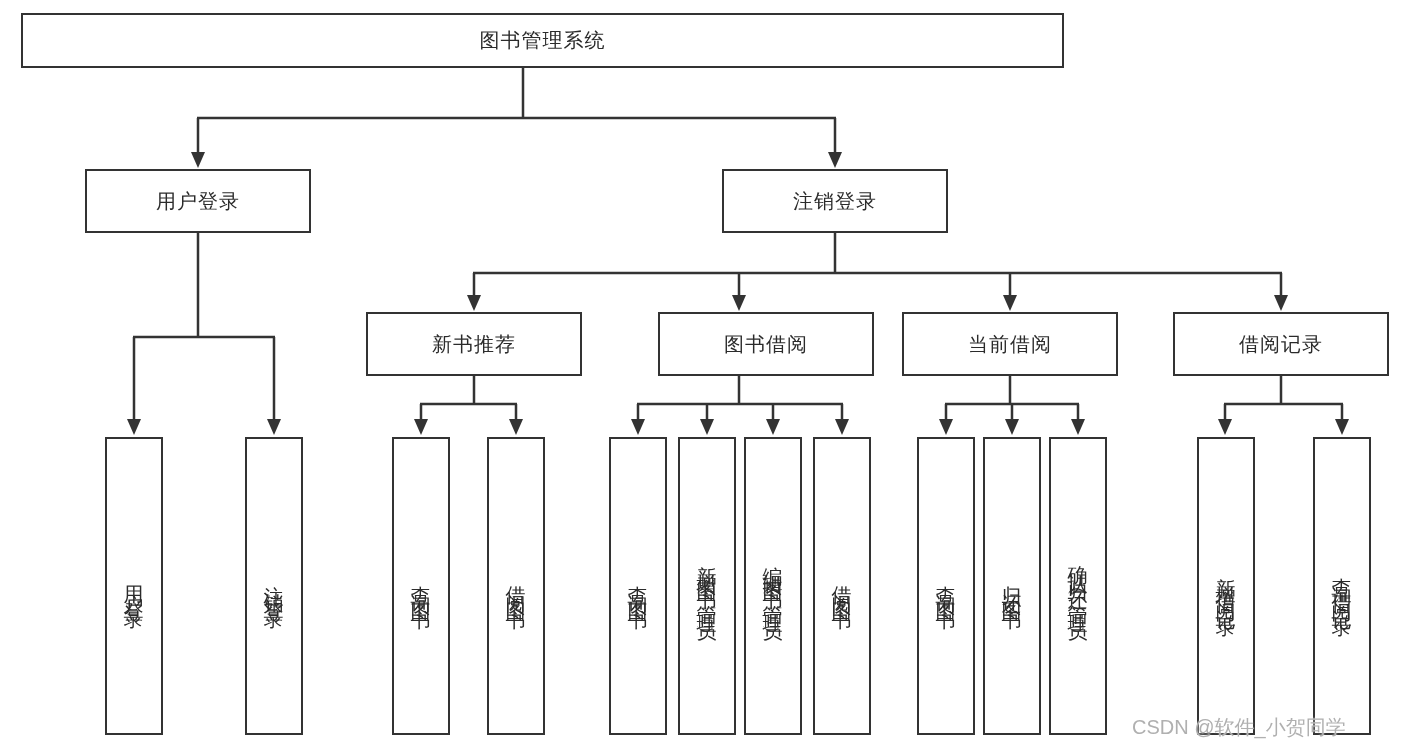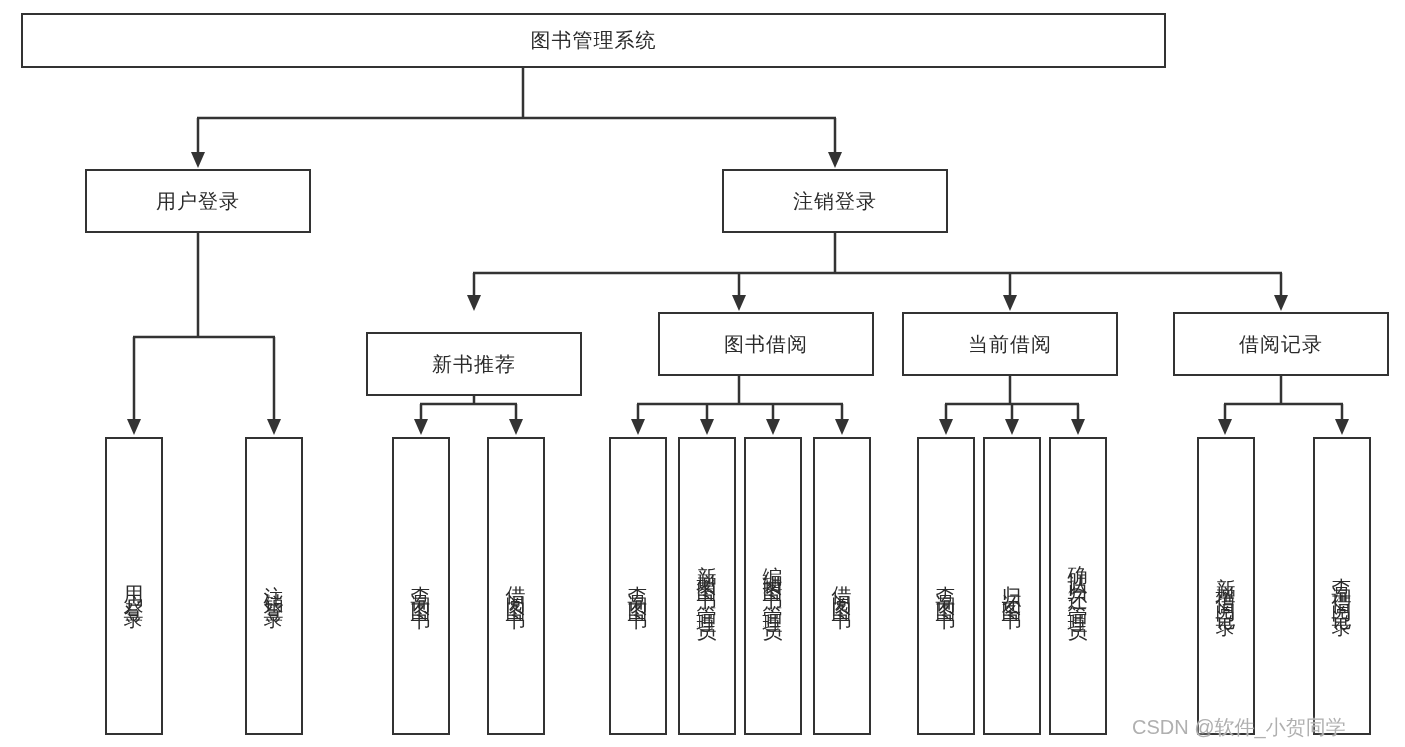--- a/index.html
+++ b/index.html
@@ -23,25 +23,25 @@
   .node.h{font-size:20px;letter-spacing:1px;white-space:nowrap;}
   .node.v{width:58px;top:437px;height:298px;}
   .node.v .vtext{
     writing-mode:vertical-rl;
     text-orientation:mixed;
     font-size:20px;
     letter-spacing:8px;
     line-height:1;
     color:#2b2b2b;
   }
-  .root{left:21px;top:13px;width:1145px;height:55px;}
+  .root{left:21px;top:13px;width:1043px;height:55px;}
   .l2a{left:85px;top:169px;width:226px;height:64px;}
   .l2b{left:722px;top:169px;width:226px;height:64px;}
   .l3{top:312px;width:216px;height:64px;}
-  .l3a{left:366px;margin-top:20px;} .l3b{left:658px;} .l3c{left:902px;} .l3d{left:1173px;}
+  .l3a{left:366px;} .l3b{left:658px;} .l3c{left:902px;} .l3d{left:1173px;}
   .lfA1{left:105px;} .lfA2{left:245px;}
   .lfB1{left:392px;} .lfB2{left:487px;}
   .lfC1{left:609px;} .lfC2{left:678px;} .lfC3{left:744px;} .lfC4{left:813px;}
   .lfD1{left:917px;} .lfD2{left:983px;} .lfD3{left:1049px;}
   .lfE1{left:1197px;} .lfE2{left:1313px;}
   .watermark{
     position:absolute;left:1132px;top:714px;
     font-size:20px;color:#b0b0b0;
     text-shadow:0 0 2px #ffffff;
     white-space:nowrap;z-index:3;

